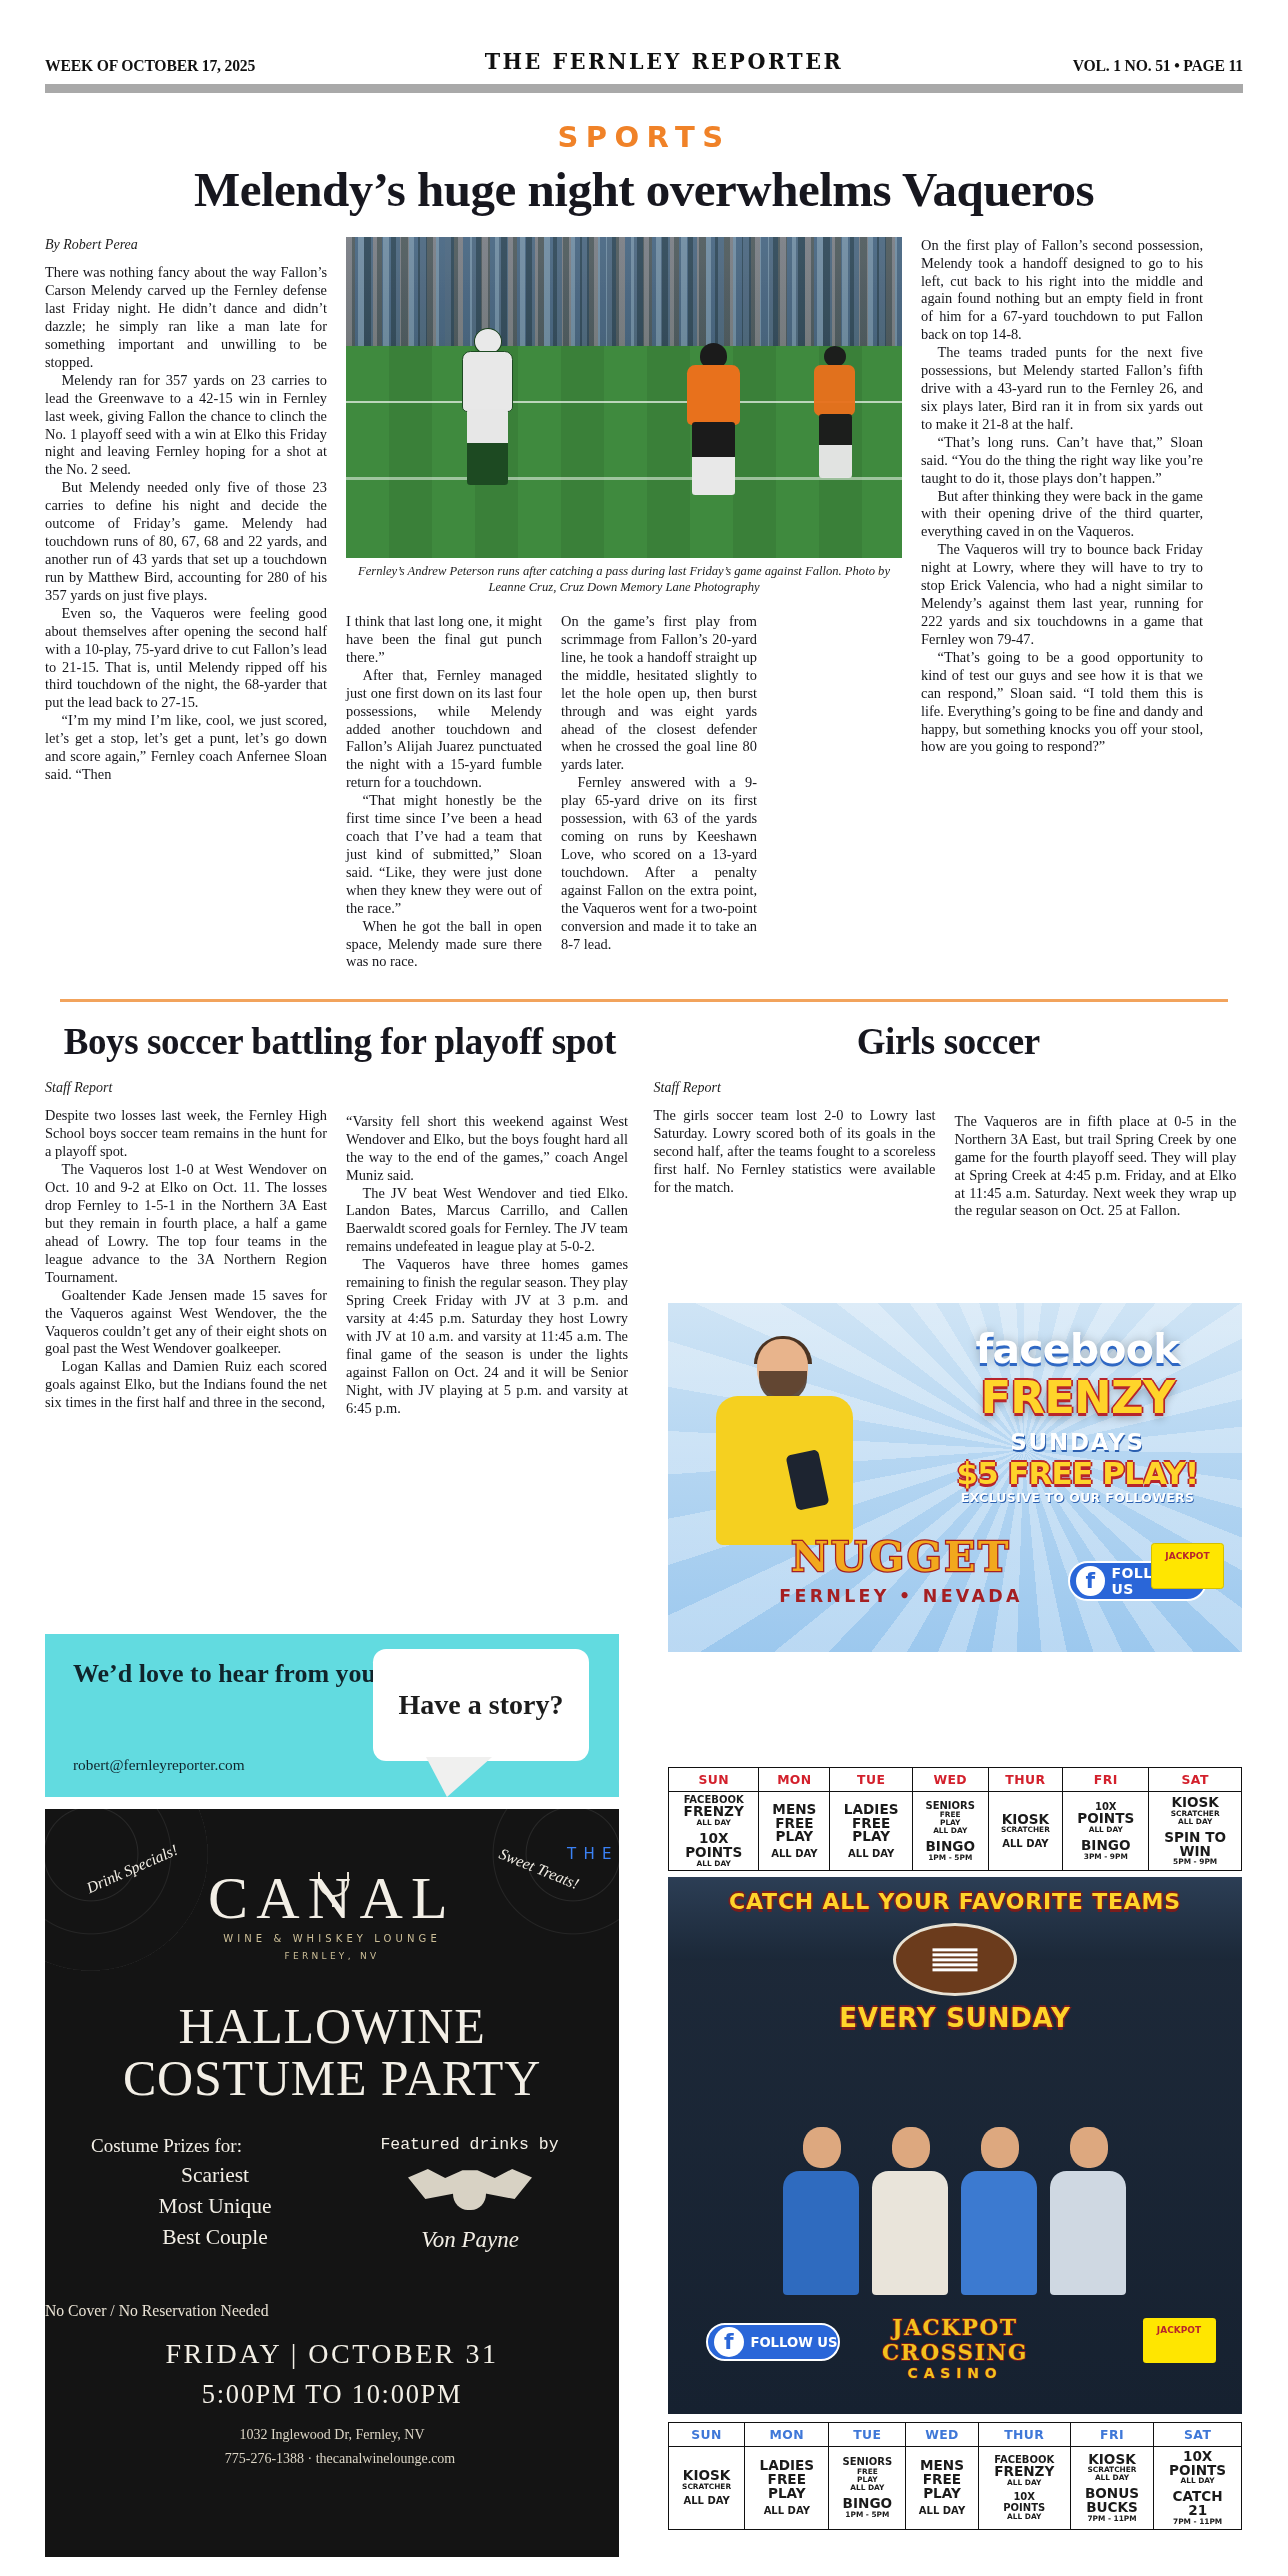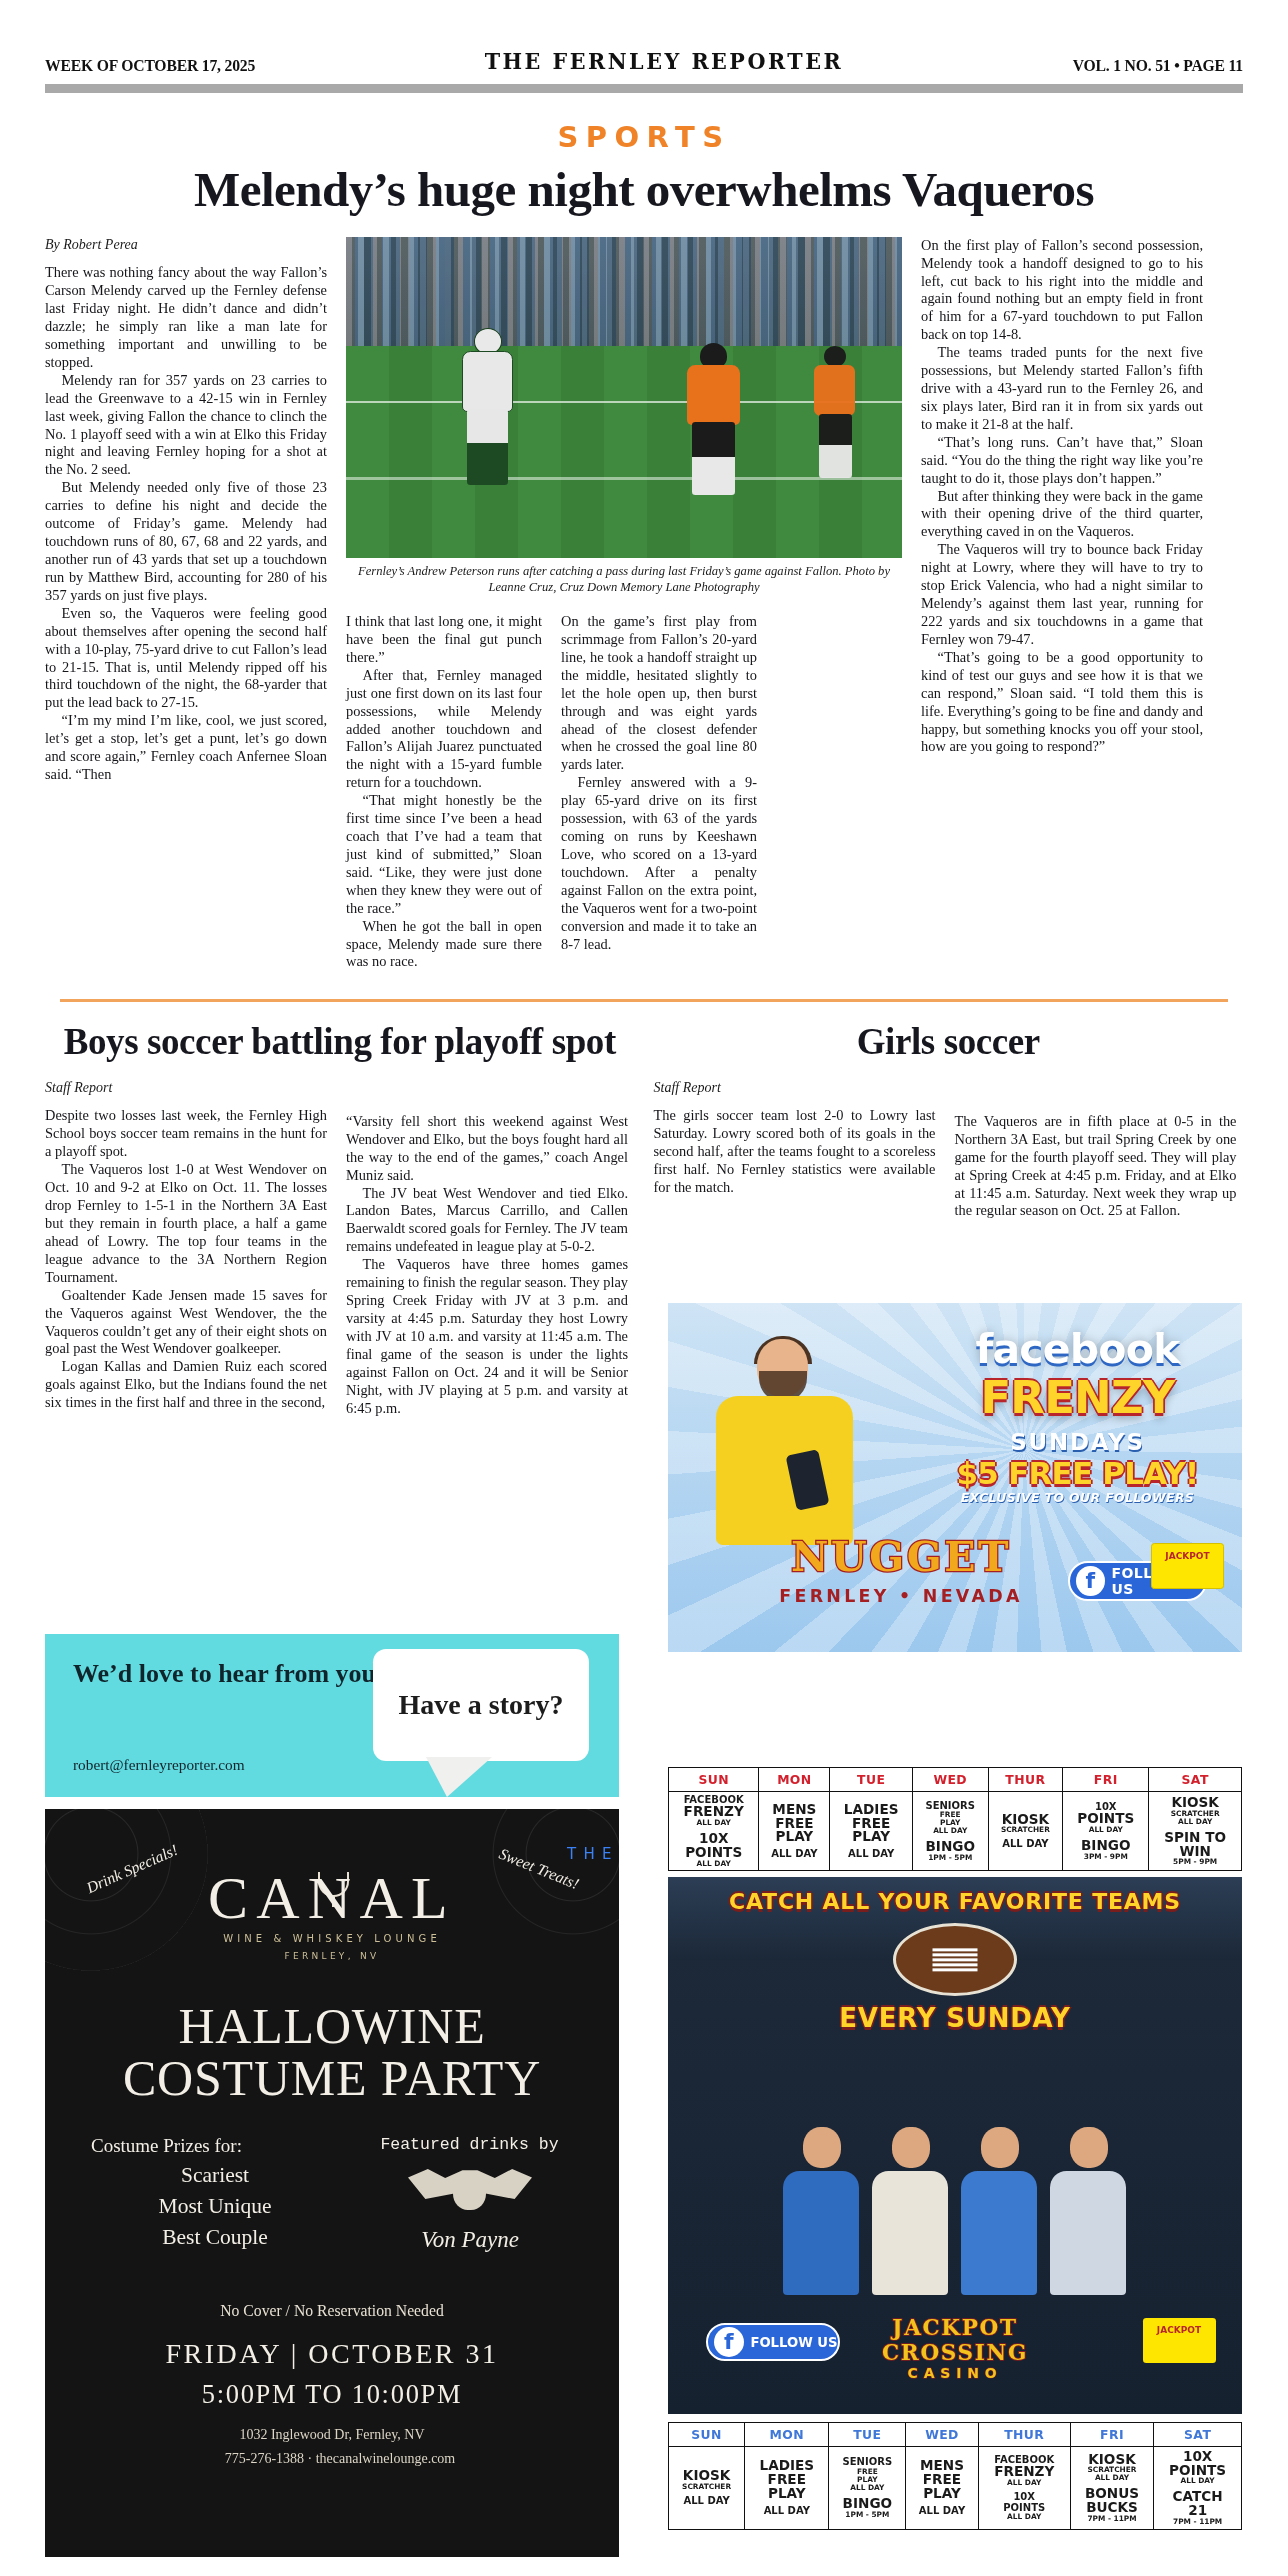--- a/index.html
+++ b/index.html
@@ -153,21 +153,21 @@
       color:#ffd42a; letter-spacing:-0.8px;
       text-shadow: -1.7px 0 #b8252b, 1.7px 0 #b8252b, 0 -1.7px #b8252b, 0 2.5px 0 #b8252b, 0 5px 8.3px rgba(0,0,0,.3); }
   .sundays { position:absolute; right:28px; top:126px; width:273px; text-align:center;
       font-family:"DejaVu Sans", sans-serif; font-weight:bold; font-size:23px;
       color:#fff; letter-spacing:1.7px; text-shadow:0.8px 1.7px 0 #2a5fb0; }
   .freeplay { position:absolute; right:28px; top:152px; width:273px; text-align:center;
       font-family:"DejaVu Sans", sans-serif; font-weight:bold; font-size:31px;
       color:#ffd42a; letter-spacing:-0.8px; text-shadow:-1.7px 0 #b8252b,1.7px 0 #b8252b,0 -1.7px #b8252b,0 2.5px 0 #b8252b; }
   .exclusive { position:absolute; right:28px; top:187px; width:273px; text-align:center;
       font-family:"DejaVu Sans", sans-serif; font-weight:bold; font-size:12.4px;
-      color:#fff; letter-spacing:0.4px; text-shadow:0.8px 0.8px 0 #2a5fb0;font-style:italic; }
+      color:#fff; letter-spacing:0.4px; text-shadow:0.8px 0.8px 0 #2a5fb0; }
   .nugget-logo { position:absolute; left:109px; bottom:71px; width:248px; text-align:center;
       font-family:"DejaVu Serif", serif; font-weight:bold; font-size:41px; color:#f2a81d;
       letter-spacing:2.5px; -webkit-text-stroke:2.5px #a51f22; paint-order:stroke fill; }
   .nugget-sub { position:absolute; left:109px; bottom:46px; width:248px; text-align:center;
       font-family:"DejaVu Sans", sans-serif; font-weight:bold; font-size:17.4px;
       color:#a51f22; letter-spacing:3.3px; }
   .fb-pill { position:absolute; left:400px; bottom:51px; width:139px; height:40px;
       background:#2a66d8; border-radius:20px; border:2.5px solid #fff;
       display:flex; align-items:center; gap:6.6px; padding-left:5.8px; }
   .fb-circle { width:30px; height:30px; border-radius:50%; background:#fff;
@@ -248,21 +248,21 @@
       font-family:Liberation Mono, monospace; font-size:16.5px; color:#f3efe6; }
   .vonpayne { position:absolute; right:50px; top:355px; width:198px; text-align:center; }
   .vp-bat { width:124px; height:61px; margin:0 auto; position:relative; }
   .vp-bat::before{ content:""; position:absolute; left:45px; top:10px; width:33px; height:36px;
       background:#d8d2c4; border-radius:50% 50% 45% 45%; }
   .vp-bat::after{ content:""; position:absolute; left:0; top:5px; width:124px; height:30px;
       background:#d8d2c4;
       clip-path:polygon(0 28%, 16% 0, 30% 30%, 44% 4%, 56% 4%, 70% 30%, 84% 0, 100% 28%, 86% 100%, 50% 72%, 14% 100%); }
   .vp-name { font-family:"Liberation Serif", serif; font-style:italic; font-size:23px;
       color:#f3efe6; margin-top:1.7px; }
-  .nocover { position:absolute; left:0; right:0; top:493px; text-align:center;
+  .nocover { position:absolute; left:0; right:0; top:493px; 
       font-family:"Liberation Serif", serif; font-size:15.7px; color:#e9e2d4; }
   .friday { position:absolute; left:0; right:0; top:529px; text-align:center;
       font-family:"Liberation Serif", serif; font-size:28px; letter-spacing:2.5px; color:#f3efe6; }
   .timerange { position:absolute; left:0; right:0; top:570px; text-align:center;
       font-family:"Liberation Serif", serif; font-size:26.5px; letter-spacing:1.7px; color:#f3efe6; }
   .canal-addr { position:absolute; left:0; right:0; top:618px; text-align:center;
       font-family:"Liberation Serif", serif; font-size:14px; color:#ddd6c6; }
   .canal-phone { position:absolute; left:16px; right:0; top:642px; text-align:center;
       font-family:"Liberation Serif", serif; font-size:14px; color:#ddd6c6; }
 

